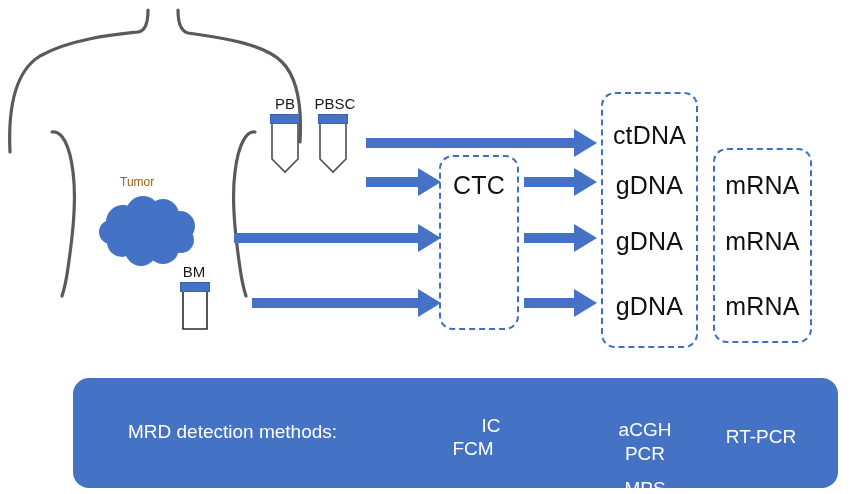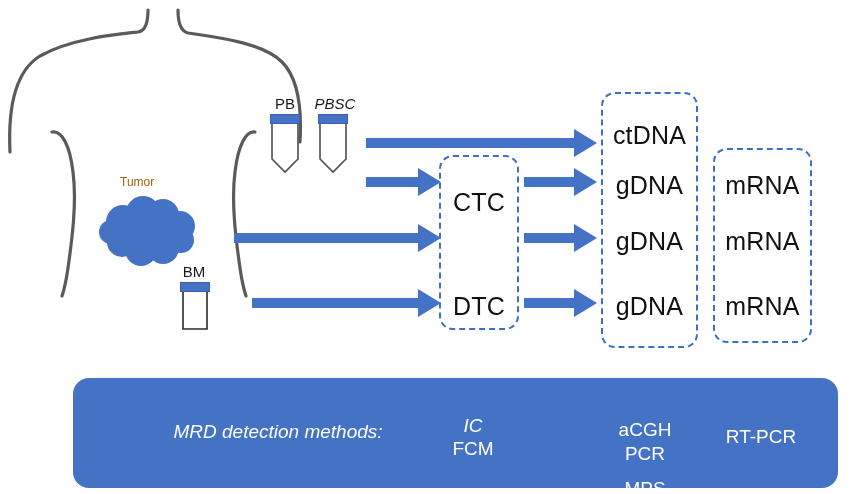--- a/index.html
+++ b/index.html
@@ -120,21 +120,21 @@
 
   <div class="tube" style="left:269px; top:95px;">
     <div class="tube-label" style="left:-4px; top:0px; width:40px;">PB</div>
     <div class="tube-cap" style="left:1px; top:19px; width:30px; height:10px;"></div>
     <svg class="abs" style="left:0px; top:28px; width:32px; height:52px;" viewBox="0 0 32 52">
       <path d="M3,1 L3,36 L16,49 L29,36 L29,1" fill="#ffffff" stroke="#4d4d4d" stroke-width="1.6"></path>
     </svg>
   </div>
 
   <div class="tube" style="left:317px; top:95px;">
-    <div class="tube-label" style="left:-6px; top:0px; width:48px;font-style:italic;">PBSC</div>
+    <div class="tube-label" style="left:-6px; top:0px; width:48px;">PBSC</div>
     <div class="tube-cap" style="left:1px; top:19px; width:30px; height:10px;"></div>
     <svg class="abs" style="left:0px; top:28px; width:32px; height:52px;" viewBox="0 0 32 52">
       <path d="M3,1 L3,36 L16,49 L29,36 L29,1" fill="#ffffff" stroke="#4d4d4d" stroke-width="1.6"></path>
     </svg>
   </div>
 
   <div class="tube" style="left:179px; top:263px;">
     <div class="tube-label" style="left:-4px; top:0px; width:38px;">BM</div>
     <div class="tube-cap" style="left:1px; top:19px; width:30px; height:10px;"></div>
     <svg class="abs" style="left:0px; top:28px; width:32px; height:42px;" viewBox="0 0 32 42">
@@ -152,22 +152,21 @@
 
   <svg class="arrow" style="left:234px; top:223px; width:208px; height:30px;" viewBox="0 0 208 30">
     <path d="M0,10 L184,10 L184,1 L207,15 L184,29 L184,20 L0,20 Z" fill="#4472C4"></path>
   </svg>
 
   <svg class="arrow" style="left:252px; top:288px; width:190px; height:30px;" viewBox="0 0 190 30">
     <path d="M0,10 L166,10 L166,1 L189,15 L166,29 L166,20 L0,20 Z" fill="#4472C4"></path>
   </svg>
 
   <div class="dashbox" style="left:439px; top:155px; width:80px; height:175px;"></div>
-  <div class="nodelabel" style="left:439px; top:171px; width:80px;margin-top:17px;">CTC</div>
-  <div class="nodelabel" style="left:439px; top:292px; width:80px;">DTC</div>
+  <div class="nodelabel" style="left:439px; top:171px; width:80px;">CTC</div>
 
   <svg class="arrow" style="left:524px; top:167px; width:74px; height:30px;" viewBox="0 0 74 30">
     <path d="M0,10 L50,10 L50,1 L73,15 L50,29 L50,20 L0,20 Z" fill="#4472C4"></path>
   </svg>
   <svg class="arrow" style="left:524px; top:223px; width:74px; height:30px;" viewBox="0 0 74 30">
     <path d="M0,10 L50,10 L50,1 L73,15 L50,29 L50,20 L0,20 Z" fill="#4472C4"></path>
   </svg>
   <svg class="arrow" style="left:524px; top:288px; width:74px; height:30px;" viewBox="0 0 74 30">
     <path d="M0,10 L50,10 L50,1 L73,15 L50,29 L50,20 L0,20 Z" fill="#4472C4"></path>
   </svg>
@@ -178,24 +177,24 @@
   <div class="nodelabel" style="left:601px; top:227px; width:97px;">gDNA</div>
   <div class="nodelabel" style="left:601px; top:292px; width:97px;">gDNA</div>
 
   <div class="dashbox" style="left:713px; top:148px; width:99px; height:195px;"></div>
   <div class="nodelabel" style="left:713px; top:171px; width:99px;">mRNA</div>
   <div class="nodelabel" style="left:713px; top:227px; width:99px;">mRNA</div>
   <div class="nodelabel" style="left:713px; top:292px; width:99px;">mRNA</div>
 
   <div id="banner" style="left:73px; top:378px; width:765px; height:110px;">
 
-    <div class="banner-text" style="left:55px; top:42px; width:300px; text-align:center;font-style:italic;">MRD detection methods:</div>
+    <div class="banner-text" style="left:55px; top:42px; width:300px; text-align:left;">MRD detection methods:</div>
 
     <div>
-      <div class="banner-text" style="left:350px; top:36px; width:100px;font-style:italic;">IC</div>
+      <div class="banner-text" style="left:368px; top:36px; width:100px;">IC</div>
       <div class="banner-text" style="left:350px; top:59px; width:100px;">FCM</div>
     </div>
 
     <div>
       <div class="banner-text" style="left:522px; top:24px; width:100px;margin-top:40px;">PCR</div>
       <div class="banner-text" style="left:522px; top:40px; width:100px;">aCGH</div>
       <div class="banner-text" style="left:522px; top:70px; width:100px;margin-top:29px;">MPS</div>
     </div>
 
     <div>

